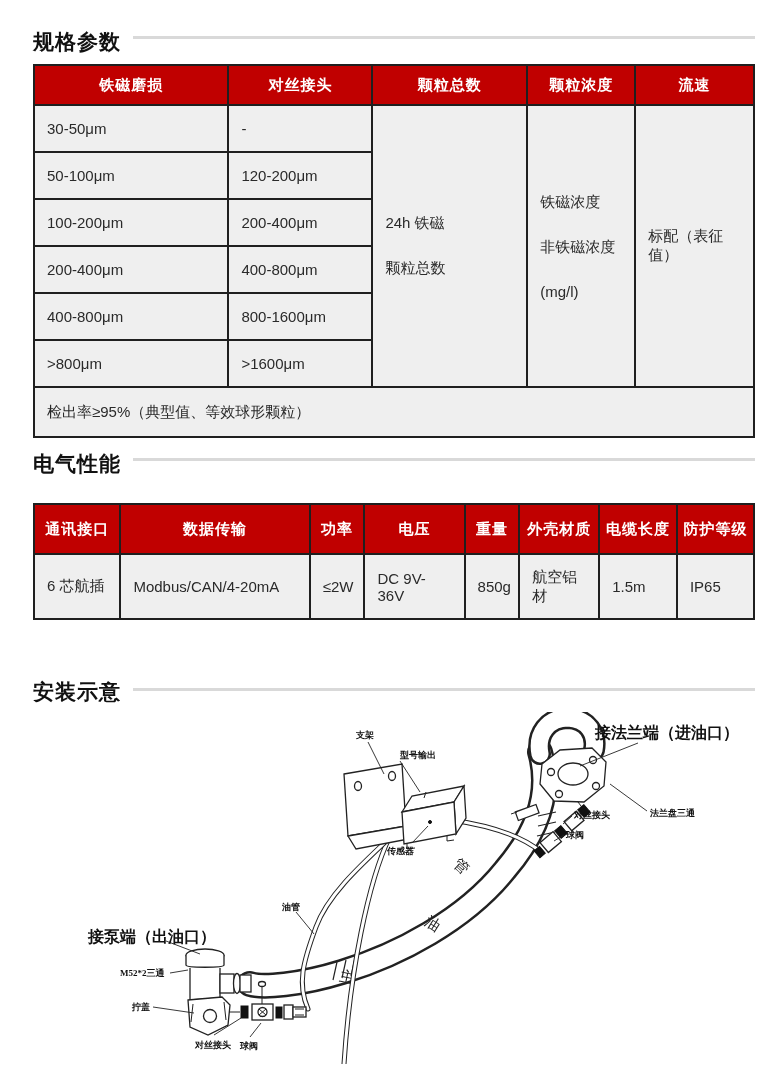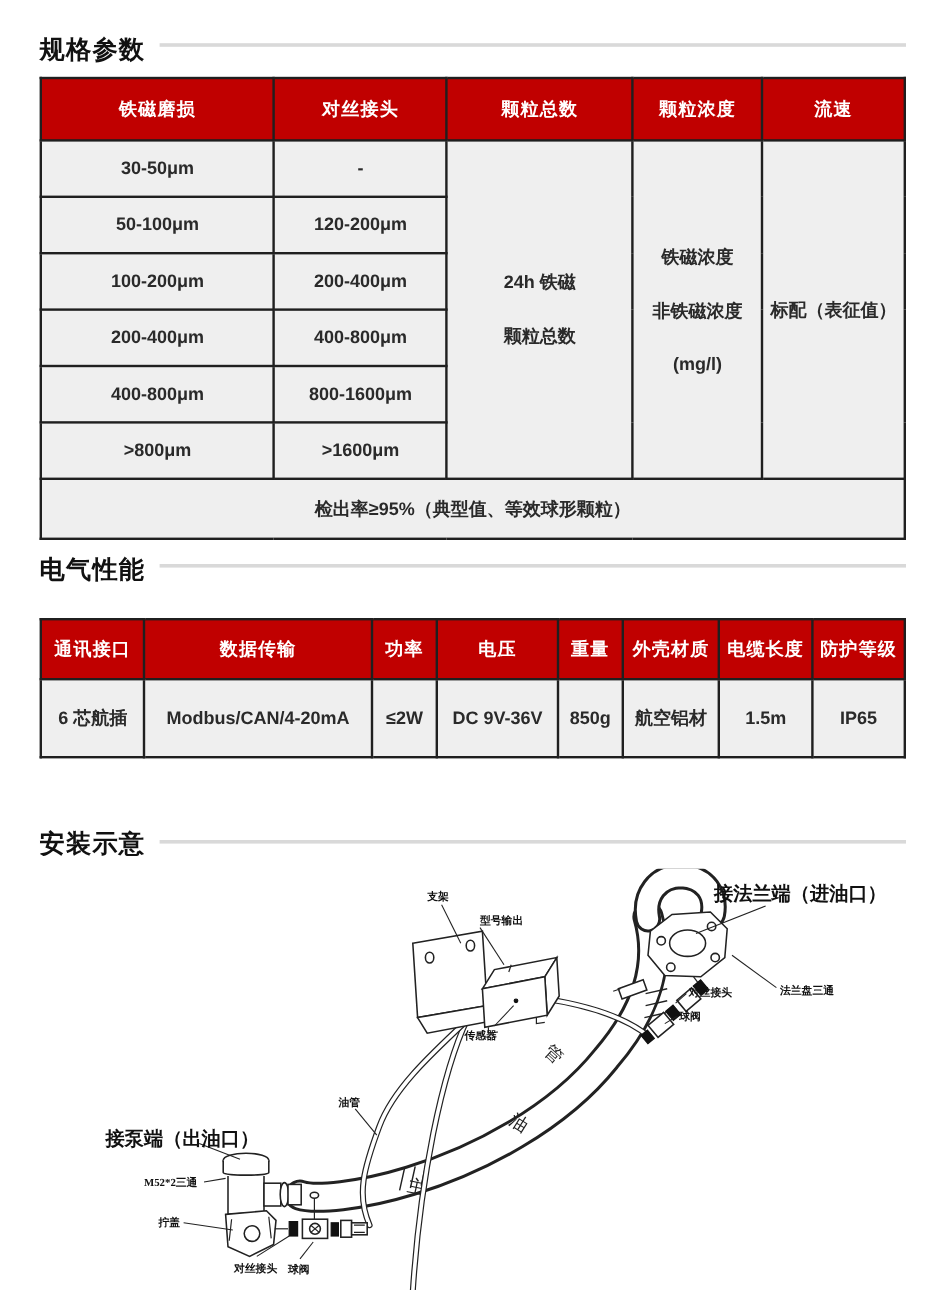--- a/index.html
+++ b/index.html
@@ -10,22 +10,22 @@
   }
   .sec-head{display:flex;gap:12px;}
   .sec-title{font-size:21px;font-weight:bold;letter-spacing:1px;line-height:22px;color:#111;white-space:nowrap;}
   .rule{flex:1;height:3px;background:#d9d9d9;margin-top:5px;}
   .sec1 .sec-head{margin-bottom:11px;}
   .sec2 .sec-head{margin-top:15px;margin-bottom:28px;}
   .sec3 .sec-head{margin-top:63px;margin-bottom:7px;font-family:Liberation Mono, monospace;}
 
   table{width:722px;border-collapse:collapse;table-layout:fixed;}
   th{background:#c00000;color:#fff;font-size:15px;font-weight:bold;border:2px solid #1f1f1f;letter-spacing:1px;padding:0;}
-  td{background:#efefef;border:2px solid #1f1f1f;text-align:center;vertical-align:middle;font-size:15px;color:#2a2a2a;padding:4px;font-weight:bold;}
-  .t-spec thead tr{height:52px;border-radius:15px;}
+  td{background:#efefef;border:2px solid #1f1f1f;vertical-align:middle;font-size:15px;color:#2a2a2a;padding:12px;}
+  .t-spec thead tr{height:40px;border-radius:15px;}
   .t-spec tbody tr{height:47px;}
   .t-spec tr.foot{height:50px;margin-left:38px;}
   .mline div{margin:26px 0;}
   .t-elec thead tr{height:50px;}
   .t-elec tbody tr{height:65px;}
 
   svg{display:block;}
   .tube-o{fill:none;stroke:#222;stroke-width:26;stroke-linecap:round;}
   .tube-i{fill:none;stroke:#fff;stroke-width:21;stroke-linecap:round;}
   .el-o{fill:none;stroke:#222;stroke-width:22;stroke-linecap:round;}

